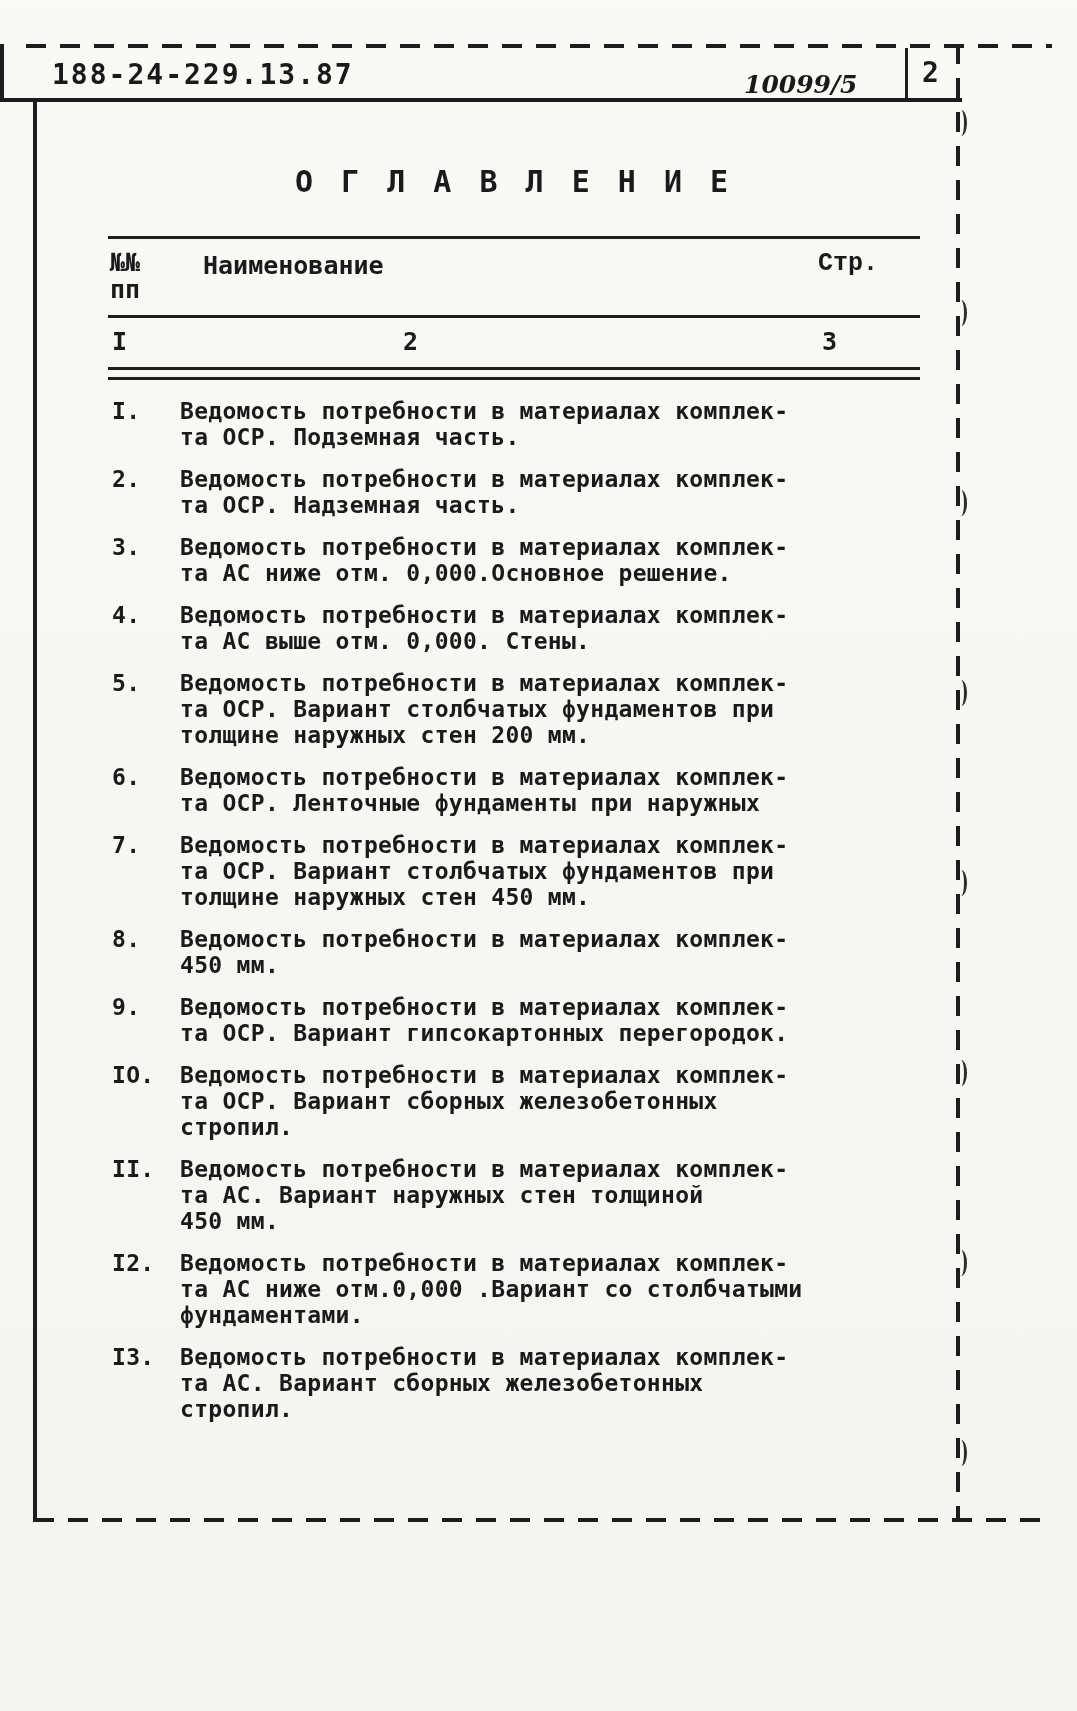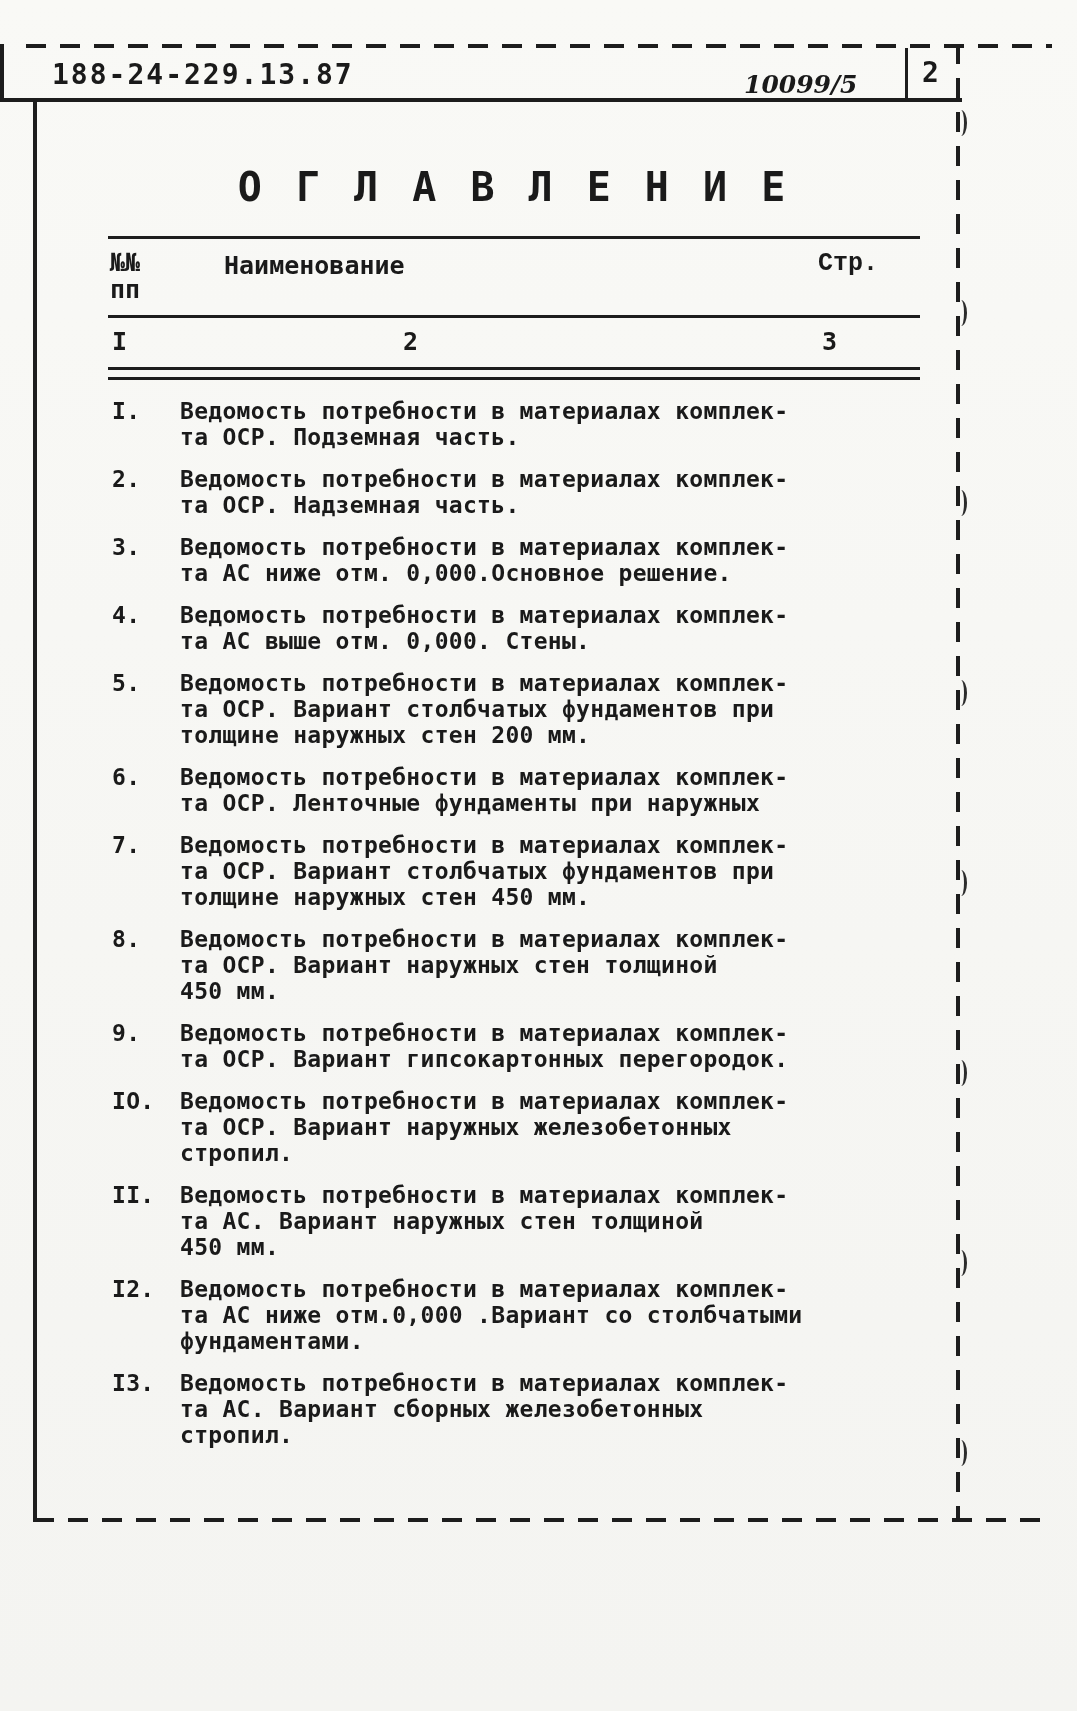--- a/index.html
+++ b/index.html
@@ -47,40 +47,40 @@
   }
   .page-number {
     position: absolute; top: 56px; left: 922px;
     font-size: 28px; font-weight: bold;
   }
 
   
   .title {
     position: absolute; top: 164px; left: 108px; width: 812px;
     text-align: center;
-    font-size: 40px; font-weight: bold; letter-spacing: 5px;
+    font-size: 30px; font-weight: bold; letter-spacing: 5px;
   }
 
   
   .toc {
     position: absolute; top: 236px; left: 108px; width: 812px;
   }
   .rule { height: 3px; background: #1d1d1d; }
   .rule-double {
     height: 13px;
     border-top: 3px solid #1d1d1d;
     border-bottom: 3px solid #1d1d1d;
   }
   .thead {
     display: grid; grid-template-columns: 95px 1fr 110px;
     padding: 10px 0 12px 0;
     font-size: 25px; font-weight: bold;
   }
   .col-no { padding-left: 2px; line-height: 27px; }
-  .col-name { padding-top: 2px; margin-left: 21px; }
+  .col-name { padding-top: 2px; }
   .col-page { padding-top: 0; padding-left: 8px; font-family: Liberation Mono, monospace; }
   .index-row {
     display: grid; grid-template-columns: 95px 1fr 110px;
     padding: 9px 0 11px 0;
     font-size: 25px; font-weight: bold;
   }
   .index-no { padding-left: 4px; }
   .index-name { padding-left: 200px; }
   .index-page { padding-left: 12px; }
 
@@ -204,39 +204,38 @@
           <div>Ведомость потребности в материалах комплек-</div>
           <div>та ОСР. Вариант столбчатых фундаментов при</div>
           <div>толщине наружных стен 450 мм.</div>
         </div>
       </div>
 
       <div class="entry">
         <div class="entry-num">8.</div>
         <div class="entry-text">
           <div>Ведомость потребности в материалах комплек-</div>
-          <div>та ОСР. Вариант наружных стен толщиной</div>
           <div>450 мм.</div>
         </div>
       </div>
 
       <div class="entry">
         <div class="entry-num">9.</div>
         <div class="entry-text">
           <div>Ведомость потребности в материалах комплек-</div>
           <div>та ОСР. Вариант гипсокартонных перегородок.</div>
           <div></div>
         </div>
       </div>
 
       <div class="entry">
         <div class="entry-num">IO.</div>
         <div class="entry-text">
           <div>Ведомость потребности в материалах комплек-</div>
-          <div>та ОСР. Вариант наружных железобетонных</div>
+          <div>та ОСР. Вариант сборных железобетонных</div>
           <div>стропил.</div>
         </div>
       </div>
 
       <div class="entry">
         <div class="entry-num">II.</div>
         <div class="entry-text">
           <div>Ведомость потребности в материалах комплек-</div>
           <div>та АС. Вариант наружных стен толщиной</div>
           <div>450 мм.</div>

